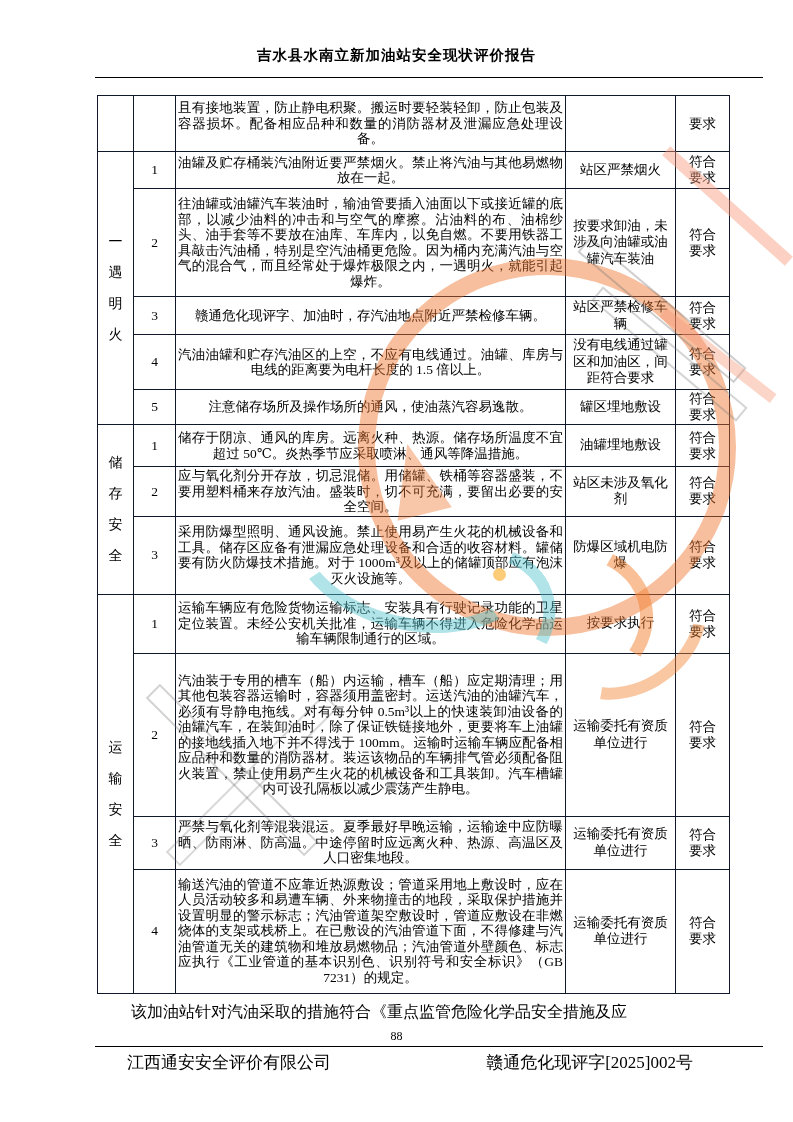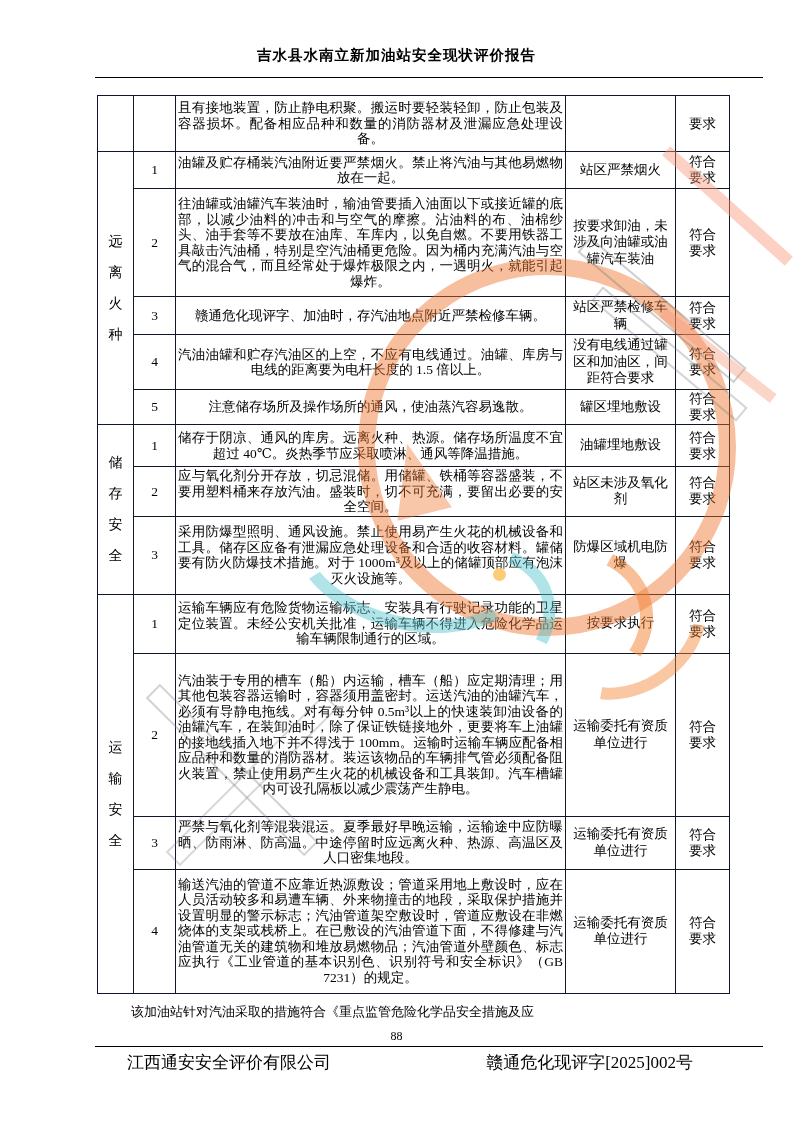--- a/index.html
+++ b/index.html
@@ -24,21 +24,21 @@
   .content-cell{text-align:justify;text-align-last:center;-moz-text-align-last:center;padding:1px 9px;}
   .index-cell,.measure-cell,.result-cell{text-align:center;}
   .result-cell{white-space:pre-line;line-height:16px;}
   .measure-cell{line-height:16.5px;padding:1px 4px;}
   .vtop{vertical-align:top;padding-top:4px;}
   .cat-cell{text-align:center;vertical-align:middle;padding:0;}
   .cat-inner{display:inline-block;width:15px;word-break:break-all;line-height:31px;font-size:14px;}
   
   .closing{
     position:absolute;top:1000px;left:99px;width:632px;
-    font-size:13px;line-height:24px;text-indent:32px;white-space:nowrap;
+    font-size:16px;line-height:24px;text-indent:32px;white-space:nowrap;
   }
   .page-num{position:absolute;top:1029px;left:0;width:100%;text-align:center;font-size:12px;}
   .footer-rule{position:absolute;top:1046px;left:95px;width:668px;border-top:1px solid #000;}
   .footer-row{
     position:absolute;top:1051px;left:95px;width:668px;box-sizing:border-box;
     display:flex;justify-content:space-between;font-size:17px;
     padding:0 70px 0 32px;
   }
   
   .wm{position:absolute;inset:0;pointer-events:none;z-index:6;}
@@ -79,21 +79,21 @@
       <tr style="height:56px;">
         <td class="cat-cell"></td>
         <td class="index-cell"></td>
         <td class="content-cell">且有接地装置，防止静电积聚。搬运时要轻装轻卸，防止包装及容器损坏。配备相应品种和数量的消防器材及泄漏应急处理设备。</td>
         <td class="measure-cell"></td>
         <td class="result-cell vtop">要求</td>
       </tr>
 
       <tr style="height:37px;">
         <td class="cat-cell" rowspan="5">
-          <span class="cat-inner">远离火种</span>
+          <span class="cat-inner">一遇明火</span>
         </td>
         <td class="index-cell">1</td>
         <td class="content-cell">油罐及贮存桶装汽油附近要严禁烟火。禁止将汽油与其他易燃物放在一起。</td>
         <td class="measure-cell">站区严禁烟火</td>
         <td class="result-cell">符合
 要求</td>
       </tr>
       <tr style="height:108px;">
         <td class="index-cell">2</td>
         <td class="content-cell">往油罐或油罐汽车装油时，输油管要插入油面以下或接近罐的底部，以减少油料的冲击和与空气的摩擦。沾油料的布、油棉纱头、油手套等不要放在油库、车库内，以免自燃。不要用铁器工具敲击汽油桶，特别是空汽油桶更危险。因为桶内充满汽油与空气的混合气，而且经常处于爆炸极限之内，一遇明火，就能引起爆炸。</td>
@@ -121,21 +121,21 @@
         <td class="measure-cell">罐区埋地敷设</td>
         <td class="result-cell">符合
 要求</td>
       </tr>
 
       <tr style="height:42px;">
         <td class="cat-cell" rowspan="3">
           <span class="cat-inner">储存安全</span>
         </td>
         <td class="index-cell">1</td>
-        <td class="content-cell">储存于阴凉、通风的库房。远离火种、热源。储存场所温度不宜超过 40℃。炎热季节应采取喷淋、通风等降温措施。</td>
+        <td class="content-cell">储存于阴凉、通风的库房。远离火种、热源。储存场所温度不宜超过 50℃。炎热季节应采取喷淋、通风等降温措施。</td>
         <td class="measure-cell">油罐埋地敷设</td>
         <td class="result-cell">符合
 要求</td>
       </tr>
       <tr style="height:48px;">
         <td class="index-cell">2</td>
         <td class="content-cell">应与氧化剂分开存放，切忌混储。用储罐、铁桶等容器盛装，不要用塑料桶来存放汽油。盛装时，切不可充满，要留出必要的安全空间。</td>
         <td class="measure-cell">站区未涉及氧化剂</td>
         <td class="result-cell">符合
 要求</td>

